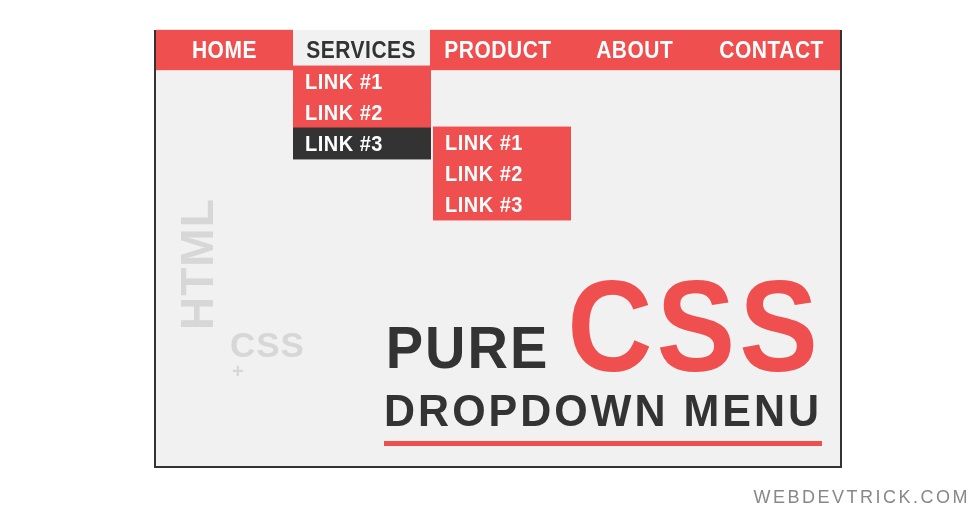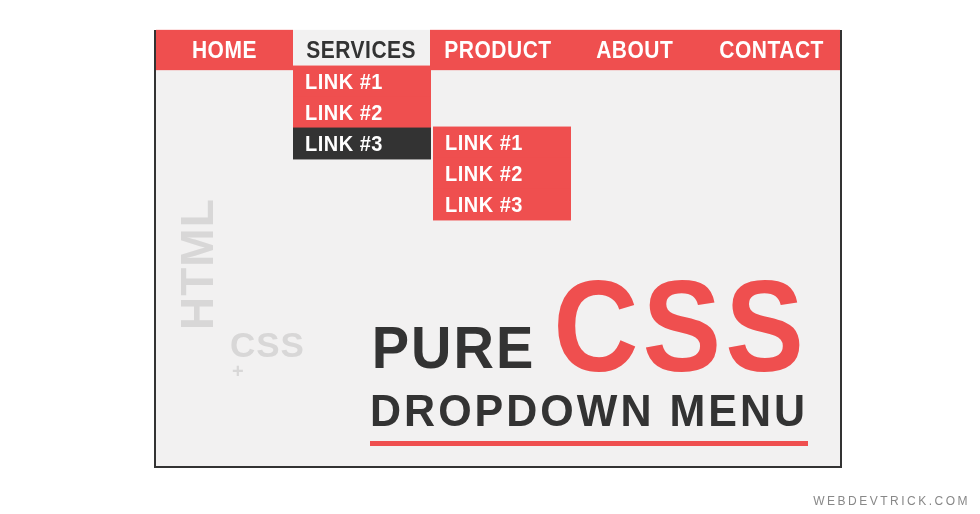--- a/index.html
+++ b/index.html
@@ -105,21 +105,21 @@
       position: absolute;
       top: 75px;
       left: 62px;
       color: #d8d7d7;
       font-size: 20px;
       font-weight: 900;
     }
     .title-block {
       position: absolute;
       bottom: 20px;
-      right: 32px;
+      right: 18px;
       text-align: right;
     }
     .title-line1 {
       display: flex;
       align-items: baseline;
       justify-content: flex-end;
       gap: 18px;
     }
     .word-pure {
       color: #333;
@@ -151,21 +151,21 @@
       height: 5px;
       background: #ef4f4f;
       width: 100%;
       margin-top: 6px;
     }
     .watermark {
       position: absolute;
       bottom: 6px;
       right: 10px;
       color: #888;
-      font-size: 12px;
+      font-size: 18px;
       letter-spacing: 2.5px;
       font-family: Arial, sans-serif;
       font-weight: normal;
     }
   </style>
 </head>
 <body>
 
 <div class="frame">
 

